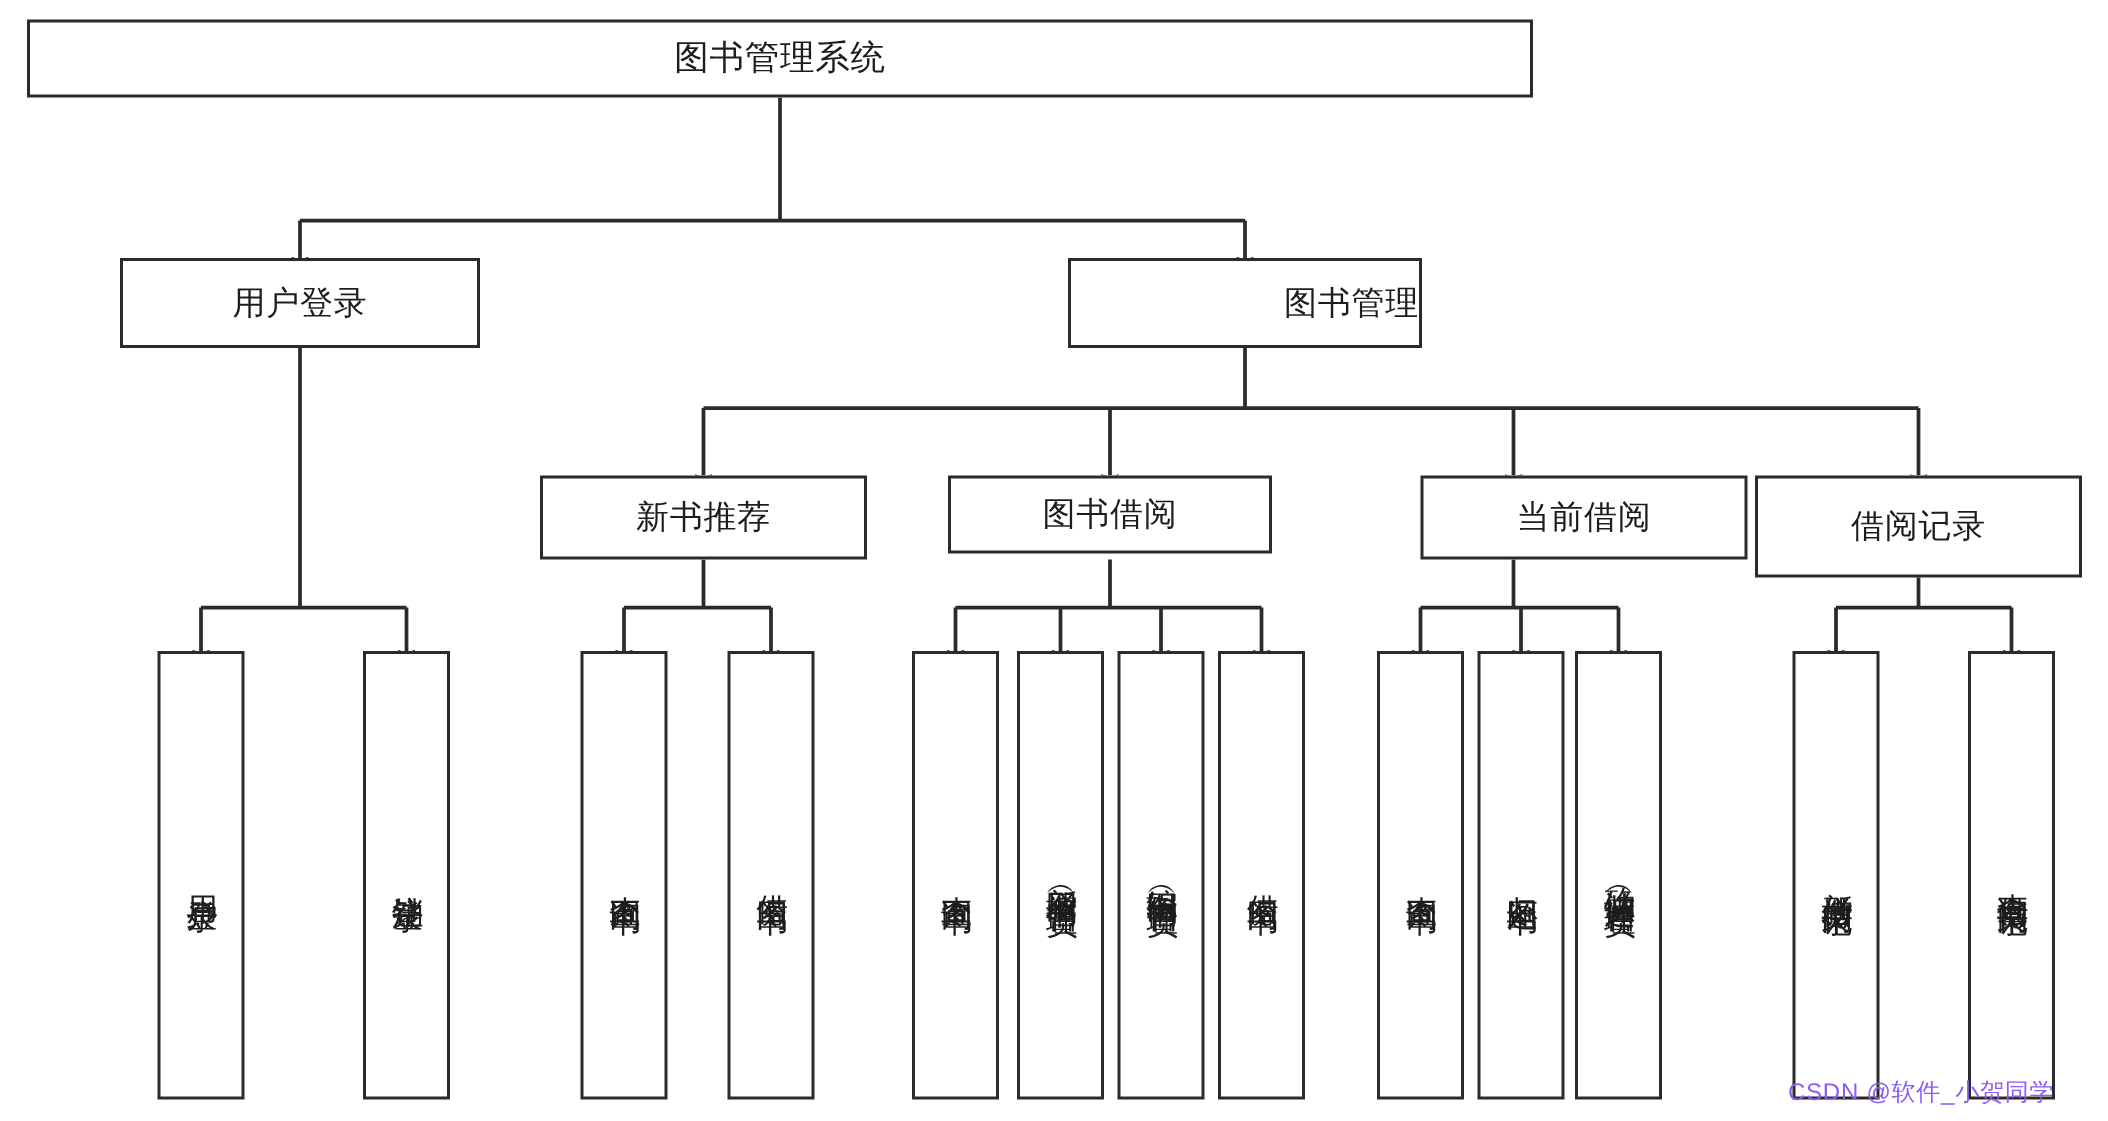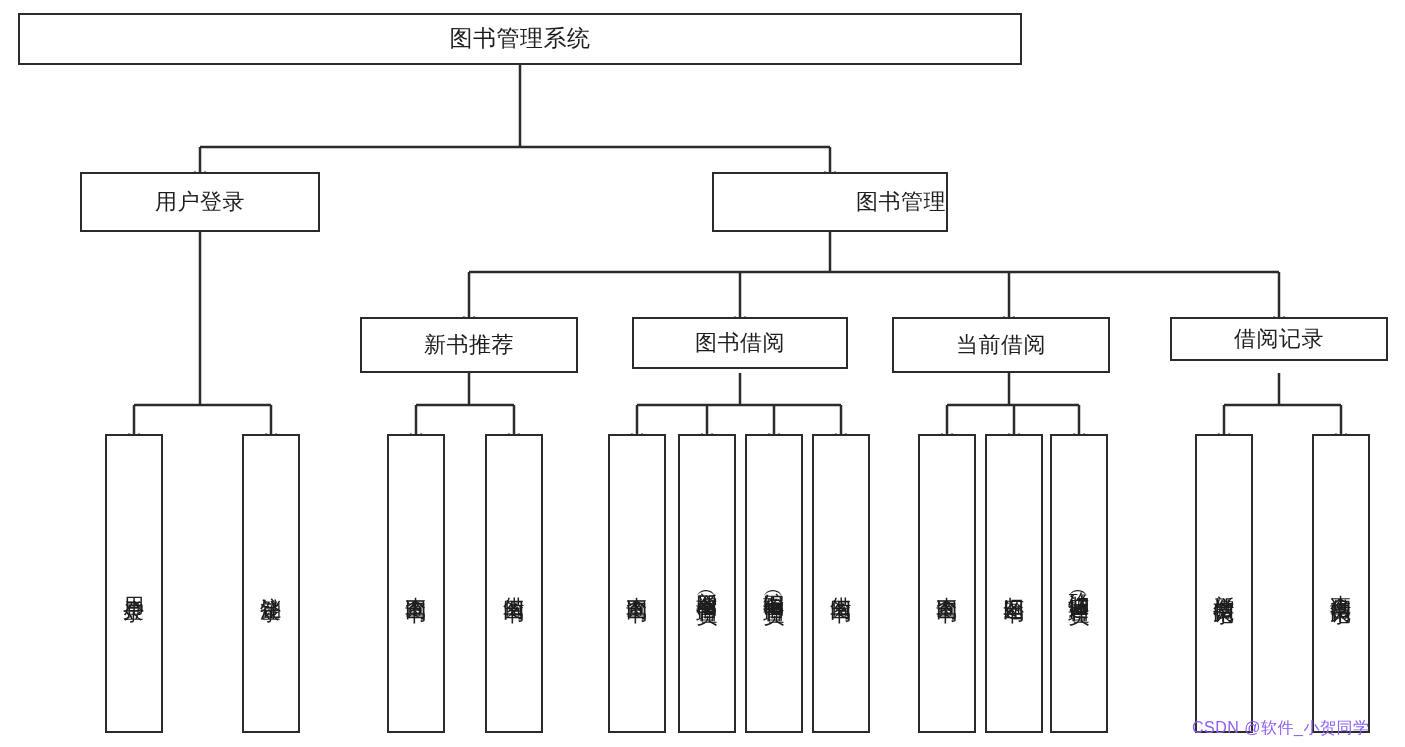--- a/index.html
+++ b/index.html
@@ -125,24 +125,24 @@
         <span>图书管理</span>
       </div>
     </div>
   <div id="level3-container">
       <div class="node horiz" style="left: 360px; top: 317px; width: 218px; height: 56px;">
         <span>新书推荐</span>
       </div>
       <div class="node horiz" style="left: 632px; top: 317px; width: 216px; height: 52px;">
         <span>图书借阅</span>
       </div>
-      <div class="node horiz" style="left: 892px; top: 317px; width: 218px; height: 56px;">
+      <div class="node horiz" style="left: 947px; top: 317px; width: 218px; height: 56px;">
         <span>当前借阅</span>
       </div>
-      <div class="node horiz" style="left: 1170px; top: 317px; width: 218px; height: 44px;">
+      <div class="node horiz" style="left: 1170px; top: 317px; width: 218px; height: 68px;">
         <span>借阅记录</span>
       </div>
     </div>
   <div id="leaves-container">
       <div class="node leaf" style="left: 105px; top: 434px; width: 58px; height: 299px;">
         <span class="vtext">用户登录</span>
       </div>
       <div class="node leaf" style="left: 242px; top: 434px; width: 58px; height: 299px;">
         <span class="vtext">注销登录</span>
       </div>

